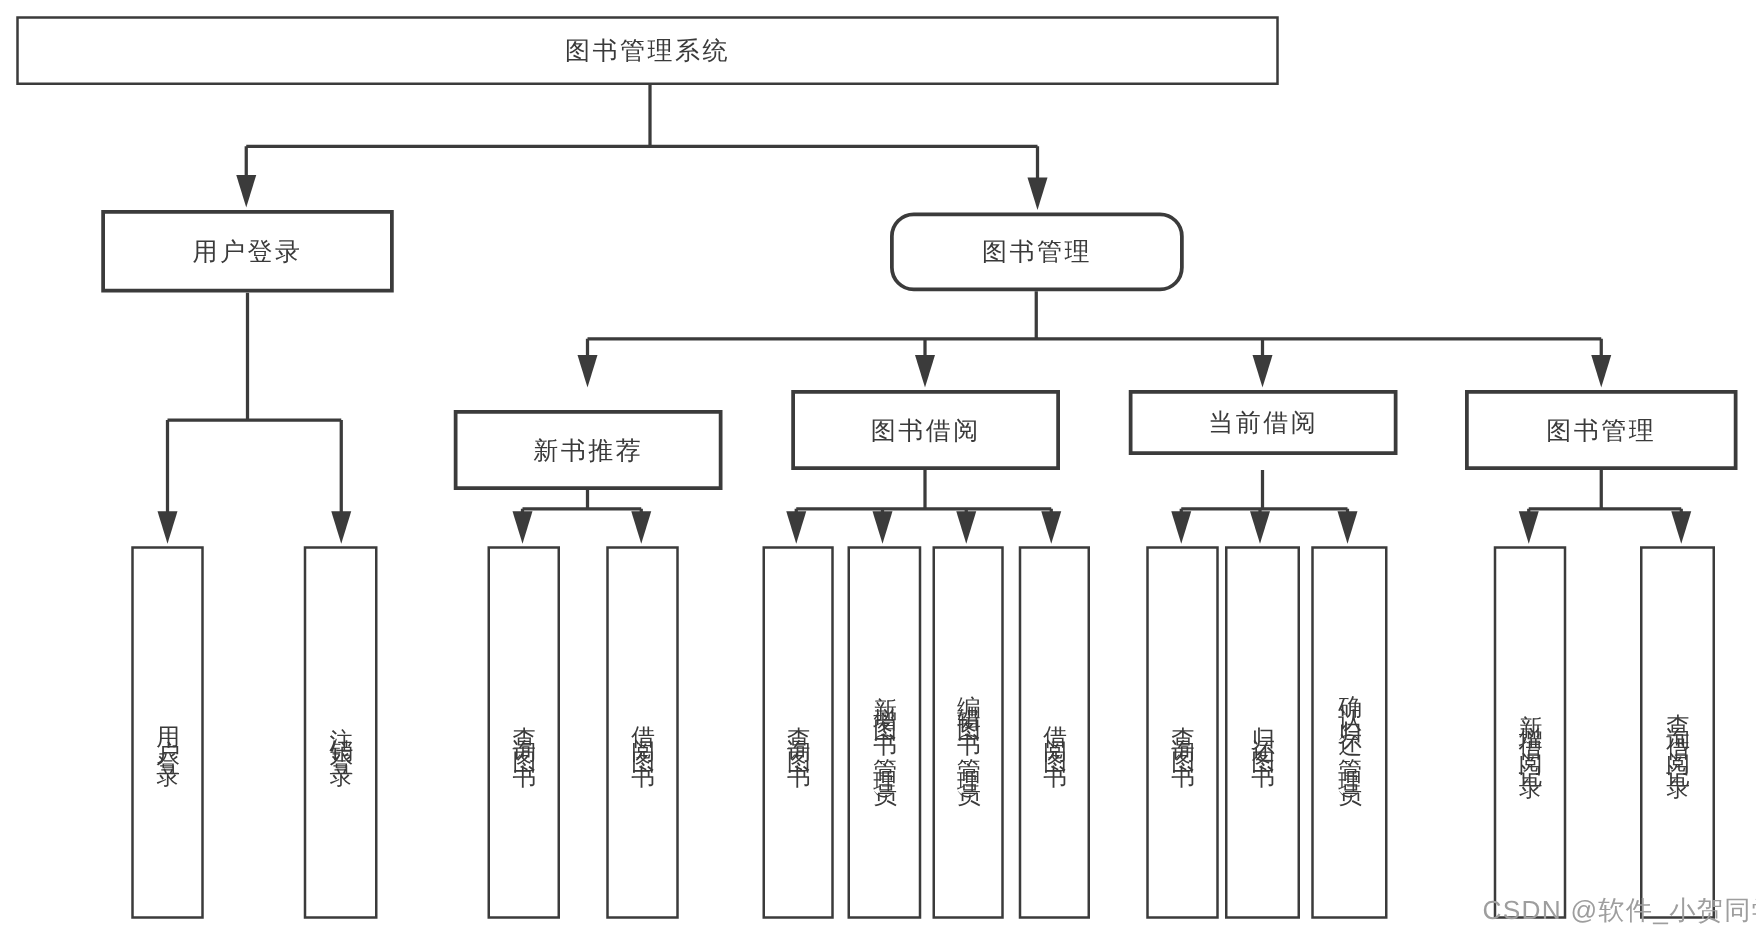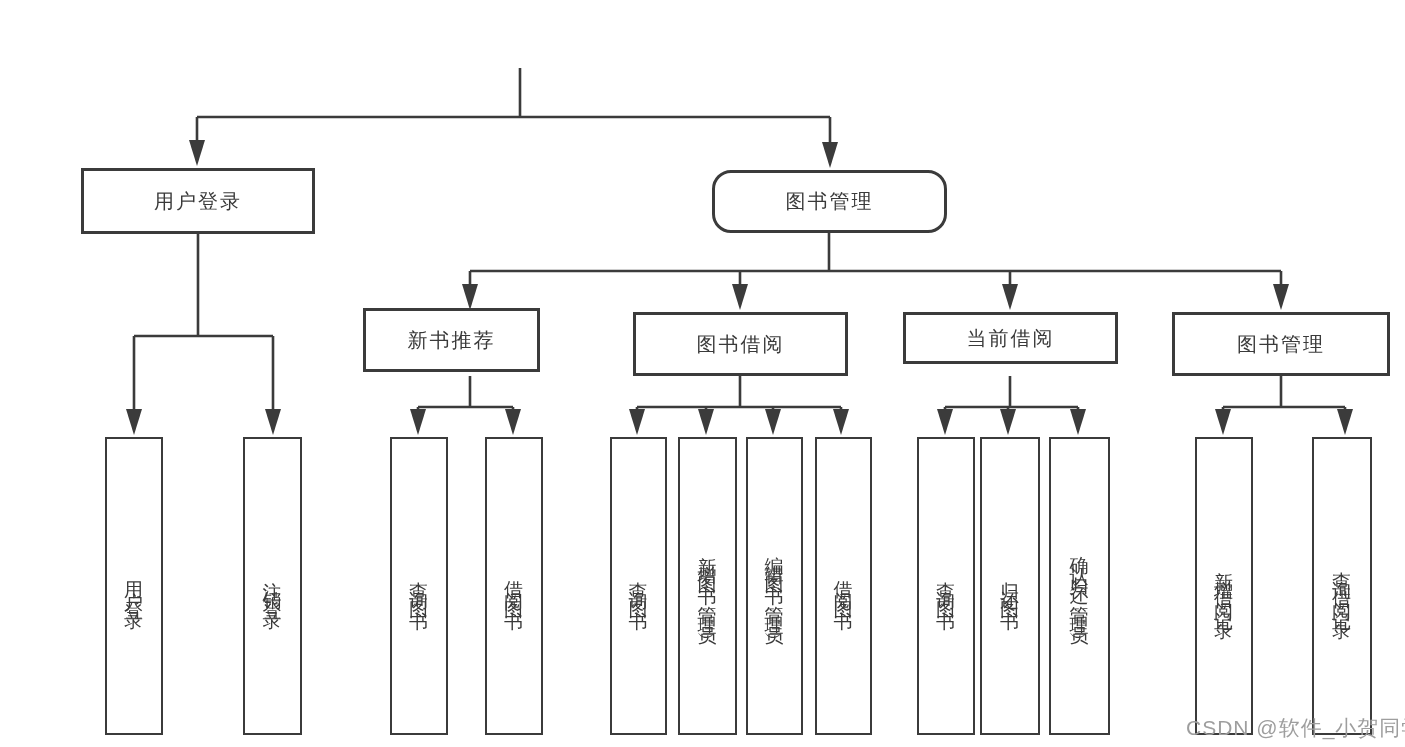--- a/index.html
+++ b/index.html
@@ -90,29 +90,32 @@
     <path d="M1010 376 V407 M945 407 H1078 M945 407 V413 M1008 407 V413 M1078 407 V413"></path>
     <polygon points="937,409 953,409 945,435"></polygon>
     <polygon points="1000,409 1016,409 1008,435"></polygon>
     <polygon points="1070,409 1086,409 1078,435"></polygon>
 
     <path d="M1281 376 V407 M1223 407 H1345 M1223 407 V413 M1345 407 V413"></path>
     <polygon points="1215,409 1231,409 1223,435"></polygon>
     <polygon points="1337,409 1353,409 1345,435"></polygon>
   </svg>
 
+  <div class="box lvl1" style="left:13px; top:13px; width:1010px; height:55px;">
+    <span class="hlabel">图书管理系统</span>
+  </div>
 
   <div class="box lvl2" style="left:81px; top:168px; width:234px; height:66px;">
     <span class="hlabel">用户登录</span>
   </div>
   <div class="box lvl2" style="left:712px; top:170px; width:235px; height:63px;border-radius:19px;">
     <span class="hlabel">图书管理</span>
   </div>
 
-  <div class="box lvl3" style="left:363px; top:308px; width:177px; height:64px;">
+  <div class="box lvl3" style="left:363px; top:328px; width:215px; height:64px;">
     <span class="hlabel">新书推荐</span>
   </div>
   <div class="box lvl3" style="left:633px; top:312px; width:215px; height:64px;">
     <span class="hlabel">图书借阅</span>
   </div>
   <div class="box lvl3" style="left:903px; top:312px; width:215px; height:52px;">
     <span class="hlabel">当前借阅</span>
   </div>
   <div class="box lvl3" style="left:1172px; top:312px; width:218px; height:64px;">
     <span class="hlabel">图书管理</span>

